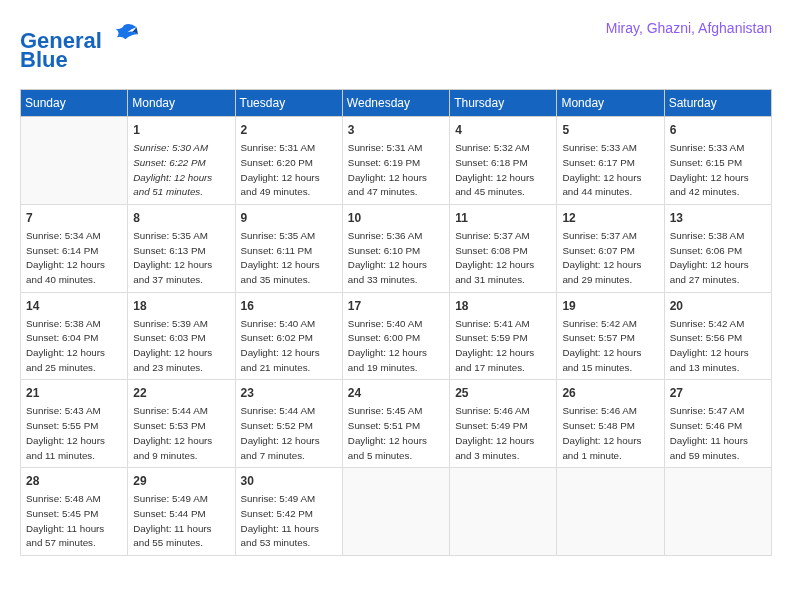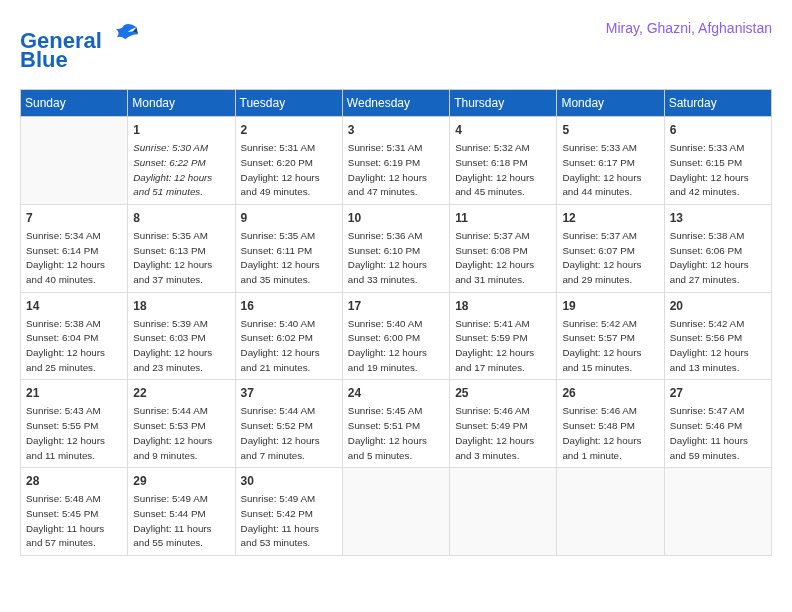--- a/index.html
+++ b/index.html
@@ -280,21 +280,21 @@
 and 11 minutes.</div>
         </td>
         <td>
           <span class="day-num">22</span>
           <div class="day-info" style="white-space: pre-line;">Sunrise: 5:44 AM
 Sunset: 5:53 PM
 Daylight: 12 hours
 and 9 minutes.</div>
         </td>
         <td>
-          <span class="day-num">37</span>
+          <span class="day-num">23</span>
           <div class="day-info" style="white-space: pre-line;">Sunrise: 5:44 AM
 Sunset: 5:52 PM
 Daylight: 12 hours
 and 7 minutes.</div>
         </td>
         <td>
           <span class="day-num">24</span>
           <div class="day-info" style="white-space: pre-line;">Sunrise: 5:45 AM
 Sunset: 5:51 PM
 Daylight: 12 hours

